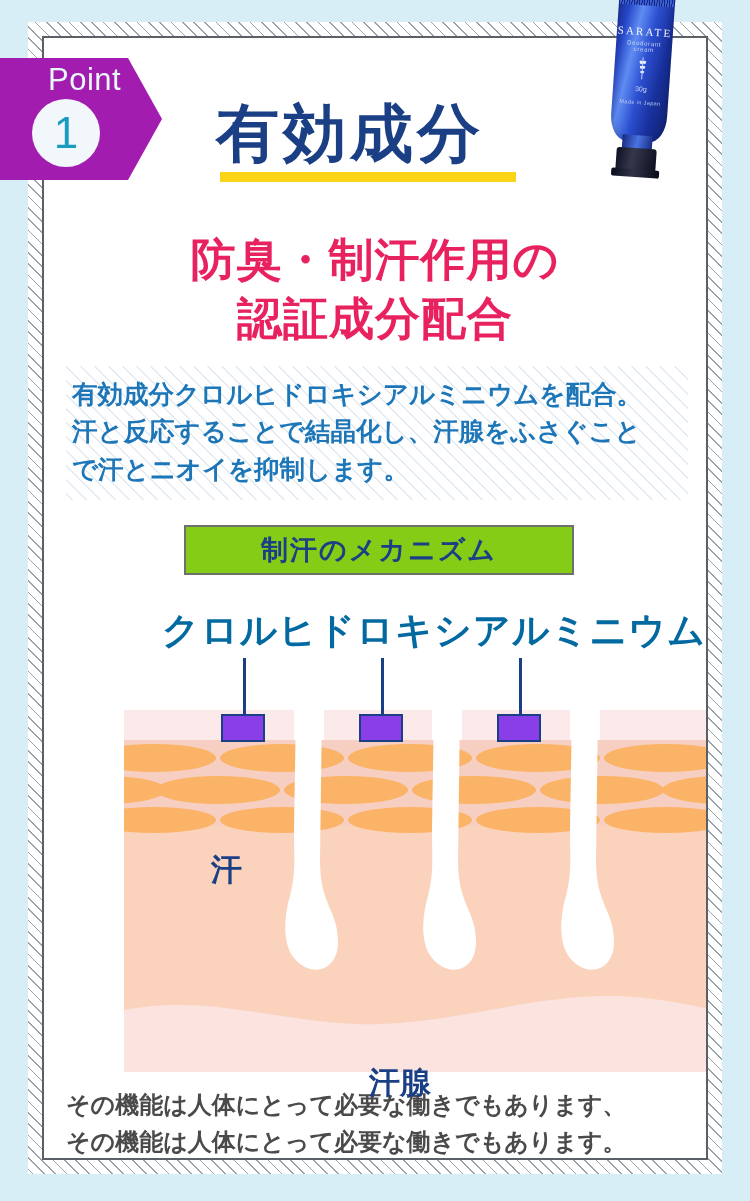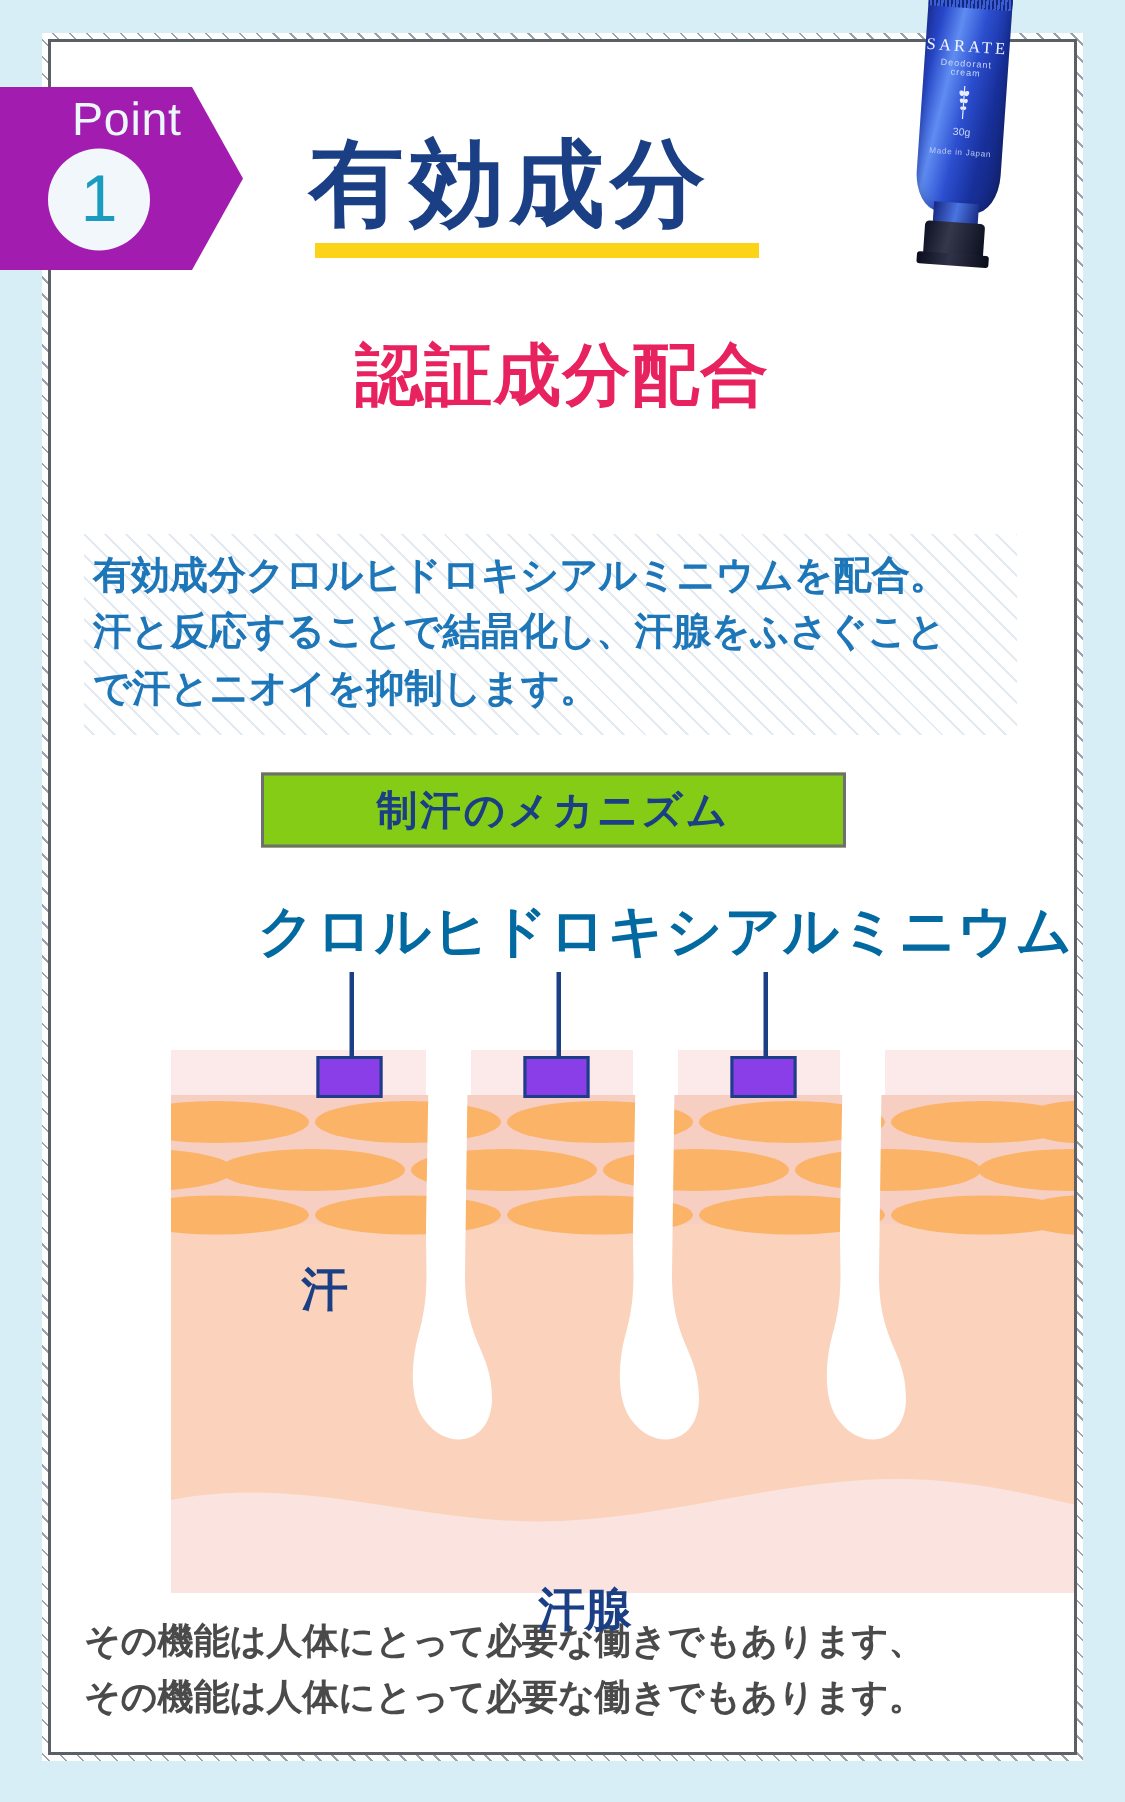--- a/index.html
+++ b/index.html
@@ -23,21 +23,21 @@
     width: 694px;
     height: 1152px;
     box-sizing: border-box;
     background:
       repeating-linear-gradient(
         45deg,
         #ffffff 0px, #ffffff 3px,
         #9aa3ab 3px, #9aa3ab 4.2px,
         #ffffff 4.2px, #ffffff 8px
       );
-    padding: 4px;
+    padding: 14px;
   }
   .frame-inner {
     position: relative;
     width: 100%;
     height: 100%;
     box-sizing: border-box;
     background: #ffffff;
     border: 2px solid #5b6066;
     overflow: hidden;
   }
@@ -341,20 +341,21 @@
 
 <div class="frame-outer">
   <div class="frame-inner">
 
     <div class="title-row">
       <div class="title-main">有効成分</div>
       <div class="title-underline"></div>
     </div>
 
     <div class="pink-heading">
+      <div>防臭・制汗作用の</div>
       <div>認証成分配合</div>
     </div>
 
     <div class="body-band">
       <p>有効成分クロルヒドロキシアルミニウムを配合。</p>
       <p>汗と反応することで結晶化し、汗腺をふさぐこと</p>
       <p>で汗とニオイを抑制します。</p>
     </div>
 
     <div class="mech-box">制汗のメカニズム</div>

